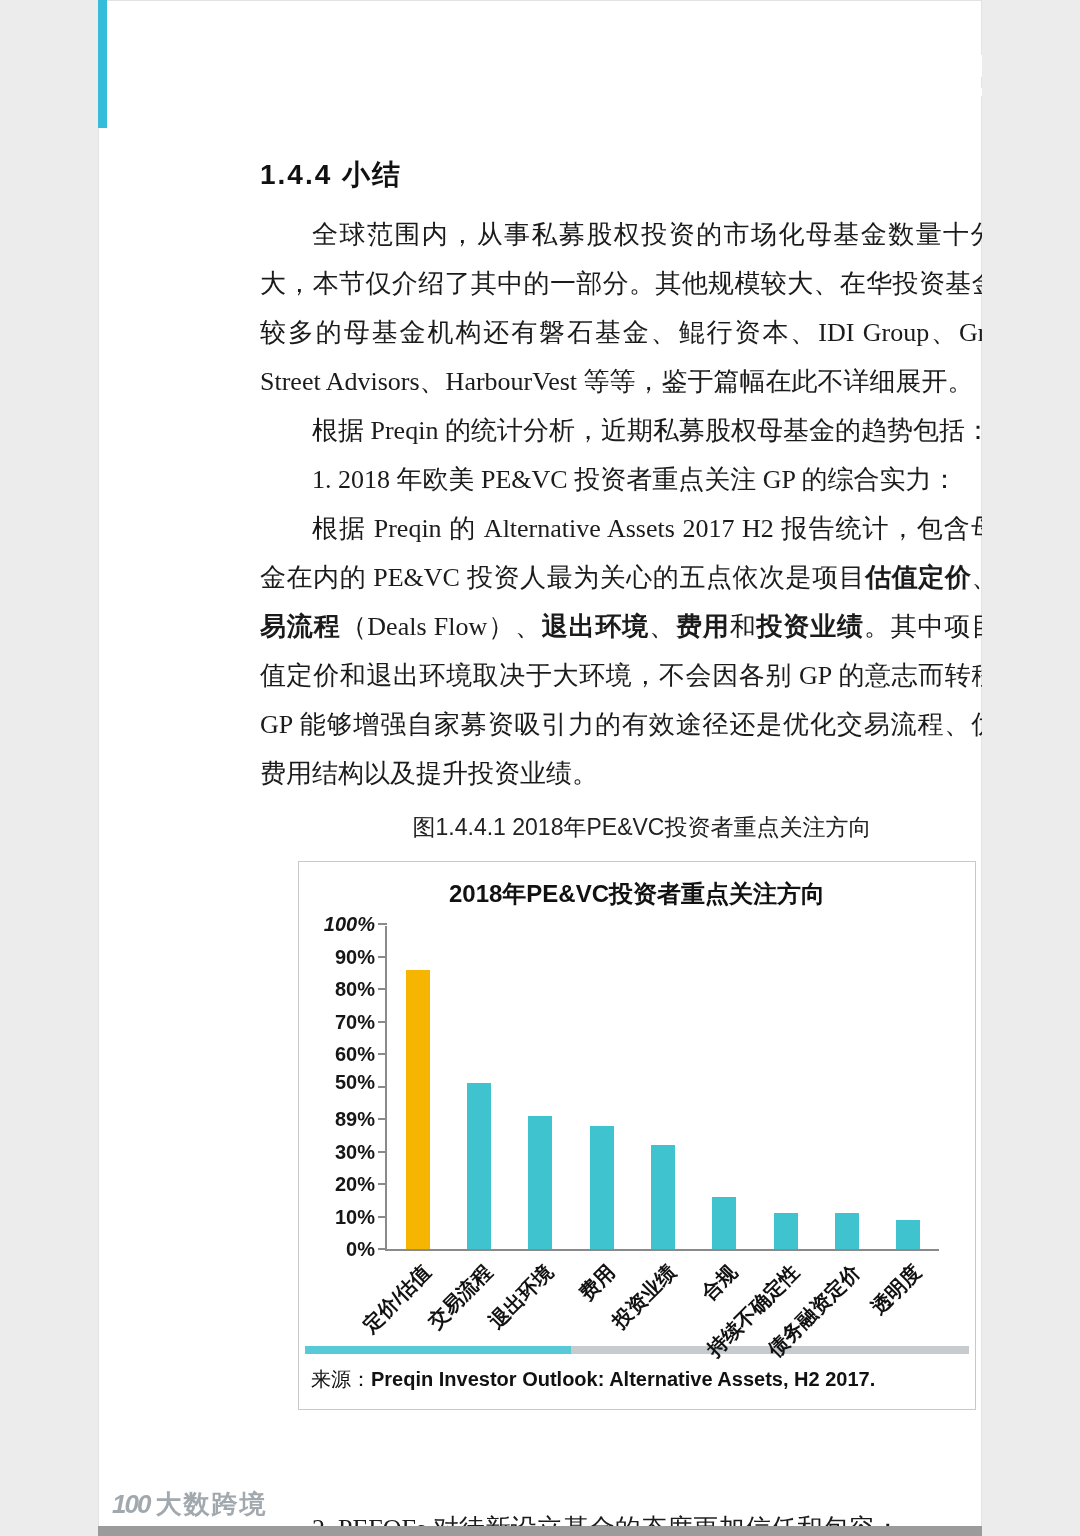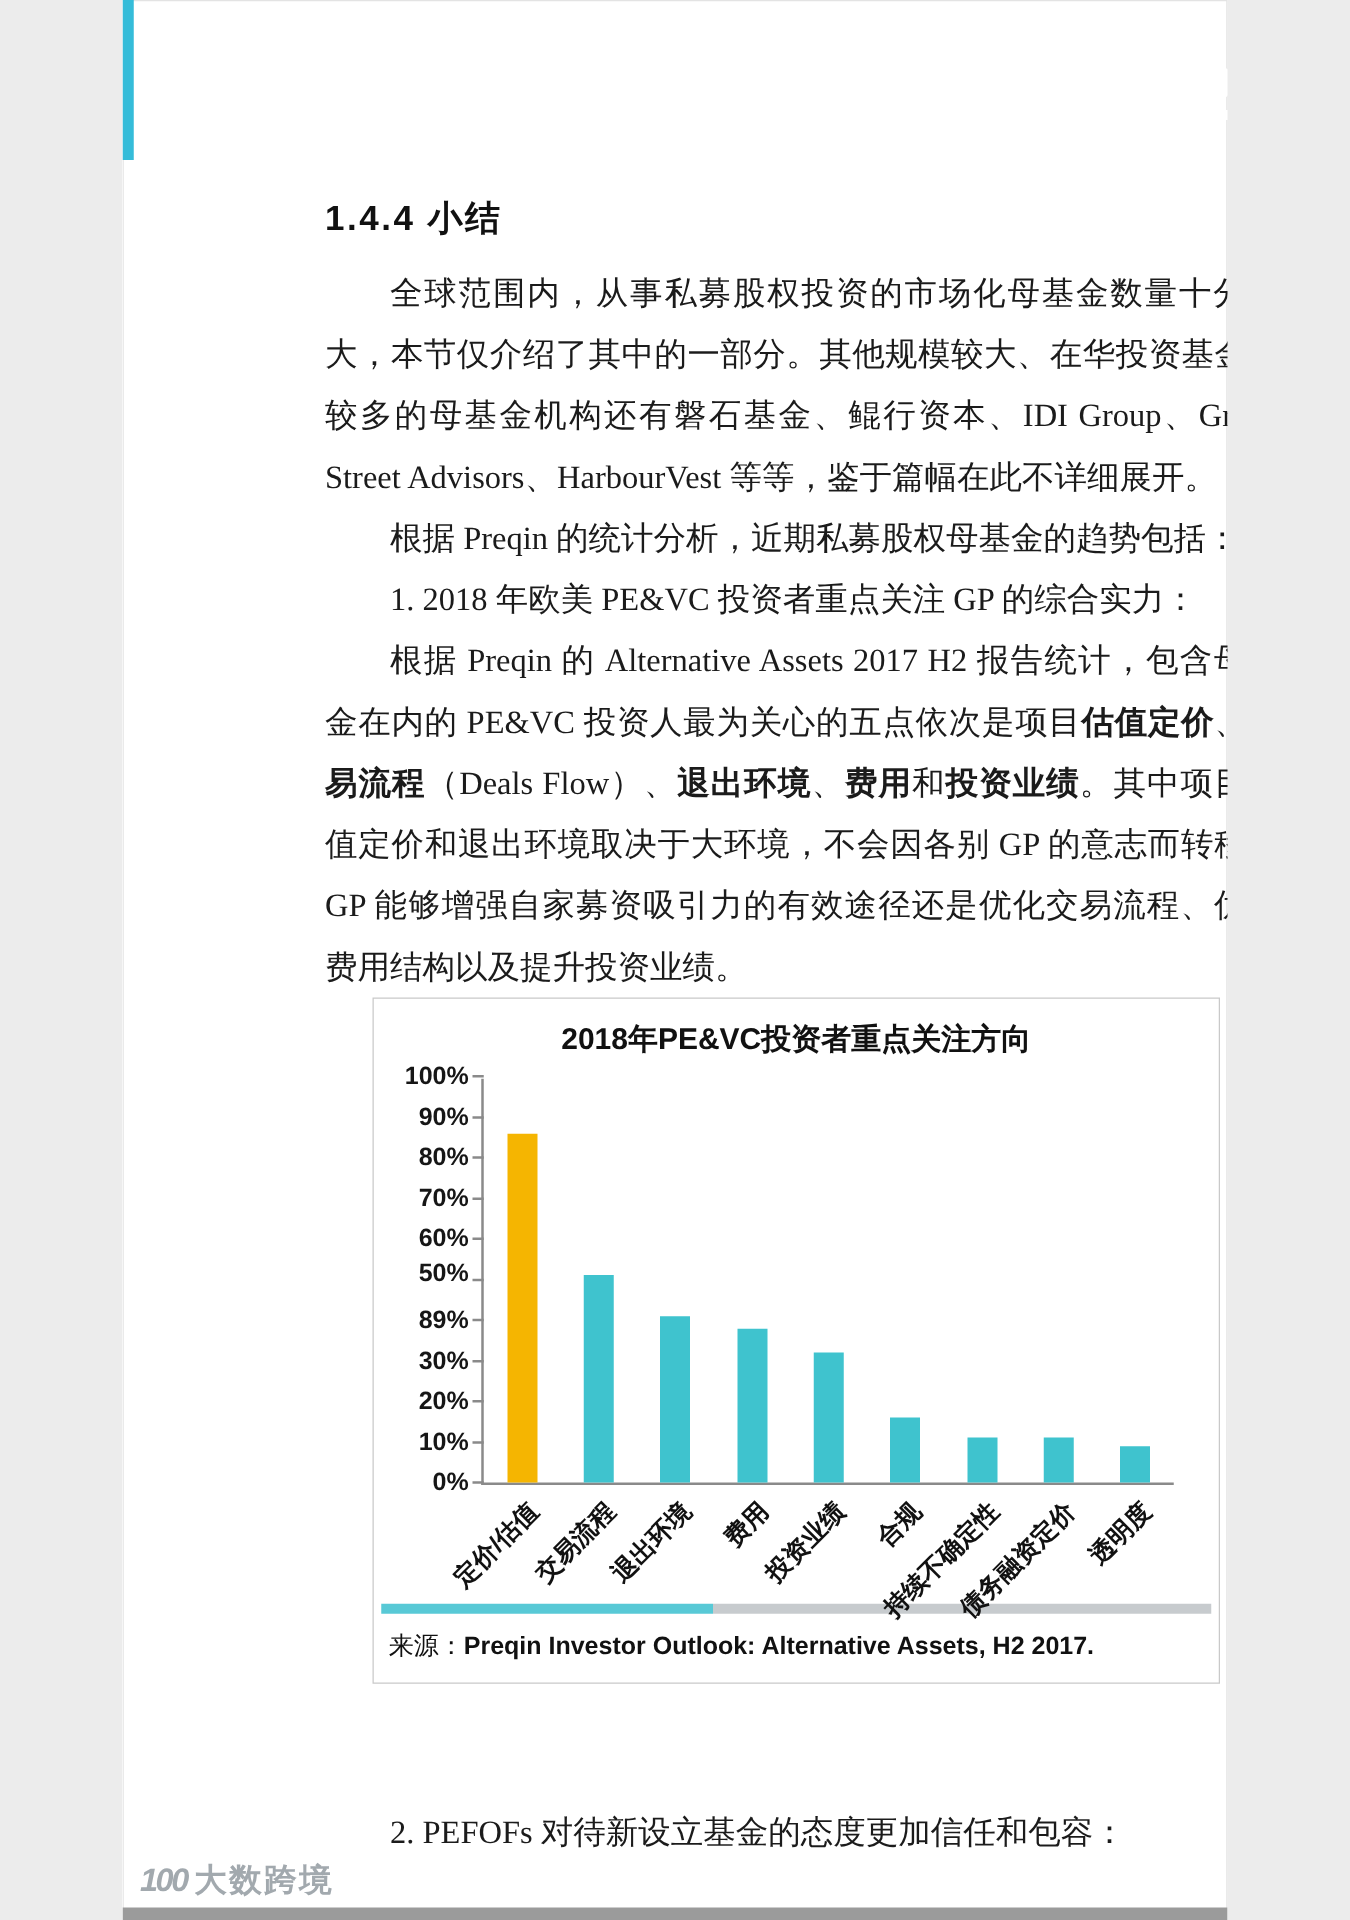--- a/index.html
+++ b/index.html
@@ -91,20 +91,21 @@
   </div>
 
   <div class="content">
     <div class="heading">1.4.4 小结</div>
 
     <p class="para">全球范围内，从事私募股权投资的市场化母基金数量十分庞大，本节仅介绍了其中的一部分。其他规模较大、在华投资基金数较多的母基金机构还有磐石基金、鲲行资本、IDI Group、Grove Street Advisors、HarbourVest 等等，鉴于篇幅在此不详细展开。</p>
     <p class="para">根据 Preqin 的统计分析，近期私募股权母基金的趋势包括：</p>
     <p class="para">1. 2018 年欧美 PE&amp;VC 投资者重点关注 GP 的综合实力：</p>
     <p class="para"><span>根据 Preqin 的 Alternative Assets 2017 H2 报告统计，包含母基金在内的 PE&amp;VC 投资人最为关心的五点依次是项目</span><span style="font-weight: bold;">估值定价</span><span>、</span><span style="font-weight: bold;">交易流程</span><span>（Deals Flow）、</span><span style="font-weight: bold;">退出环境</span><span>、</span><span style="font-weight: bold;">费用</span><span>和</span><span style="font-weight: bold;">投资业绩</span><span>。其中项目估值定价和退出环境取决于大环境，不会因各别 GP 的意志而转移。GP 能够增强自家募资吸引力的有效途径还是优化交易流程、优化费用结构以及提升投资业绩。</span></p>
 
+    <p class="para fig-caption">图1.4.4.1 2018年PE&amp;VC投资者重点关注方向</p>
 
     <div class="figure-box">
       <div class="chart-title">2018年PE&amp;VC投资者重点关注方向</div>
 
       <div class="plot-wrap">
         <div class="bars">
             <div class="bar-col">
               <div class="bar" style="height: 279.5px; background: rgb(245, 181, 1);"></div>
               <div class="bar-label">定价/估值</div>
             </div>
@@ -154,21 +155,21 @@
           <div class="ytick-label" style="bottom: 156px;">50%</div>
           <div class="ytick-mark" style="bottom: 161.5px;"></div>
           <div class="ytick-label" style="bottom: 184px;">60%</div>
           <div class="ytick-mark" style="bottom: 194px;"></div>
           <div class="ytick-label" style="bottom: 216.5px;">70%</div>
           <div class="ytick-mark" style="bottom: 226.5px;"></div>
           <div class="ytick-label" style="bottom: 249px;">80%</div>
           <div class="ytick-mark" style="bottom: 259px;"></div>
           <div class="ytick-label" style="bottom: 281.5px;">90%</div>
           <div class="ytick-mark" style="bottom: 291.5px;"></div>
-          <div class="ytick-label" style="bottom: 314px;">100%</div>
+          <div class="ytick-label" style="bottom: 314px; font-style: italic;">100%</div>
           <div class="ytick-mark" style="bottom: 324px;"></div>
         </div>
 
       <div class="divider" style="background: linear-gradient(to right, rgb(88, 201, 214) 0%, rgb(88, 201, 214) 40%, rgb(199, 203, 206) 40%, rgb(199, 203, 206) 100%);"></div>
 
       <div class="source">
         <span class="src-label">来源：</span><span class="src-text">Preqin Investor Outlook: Alternative Assets, H2 2017.</span>
       </div>
     </div>
 

